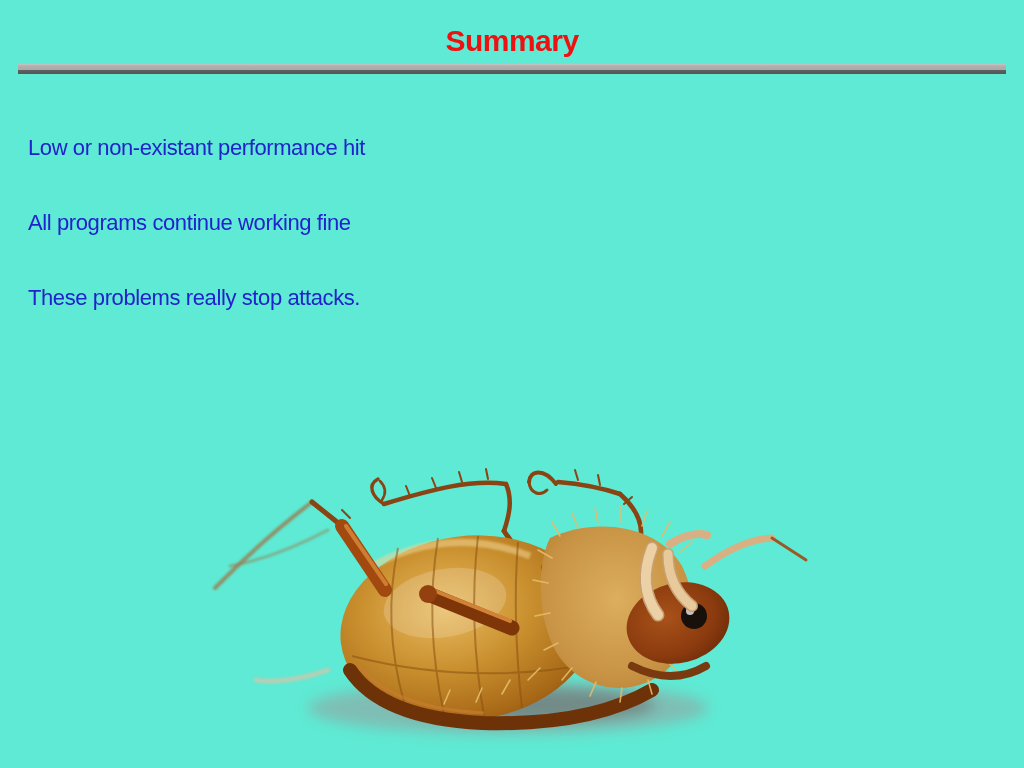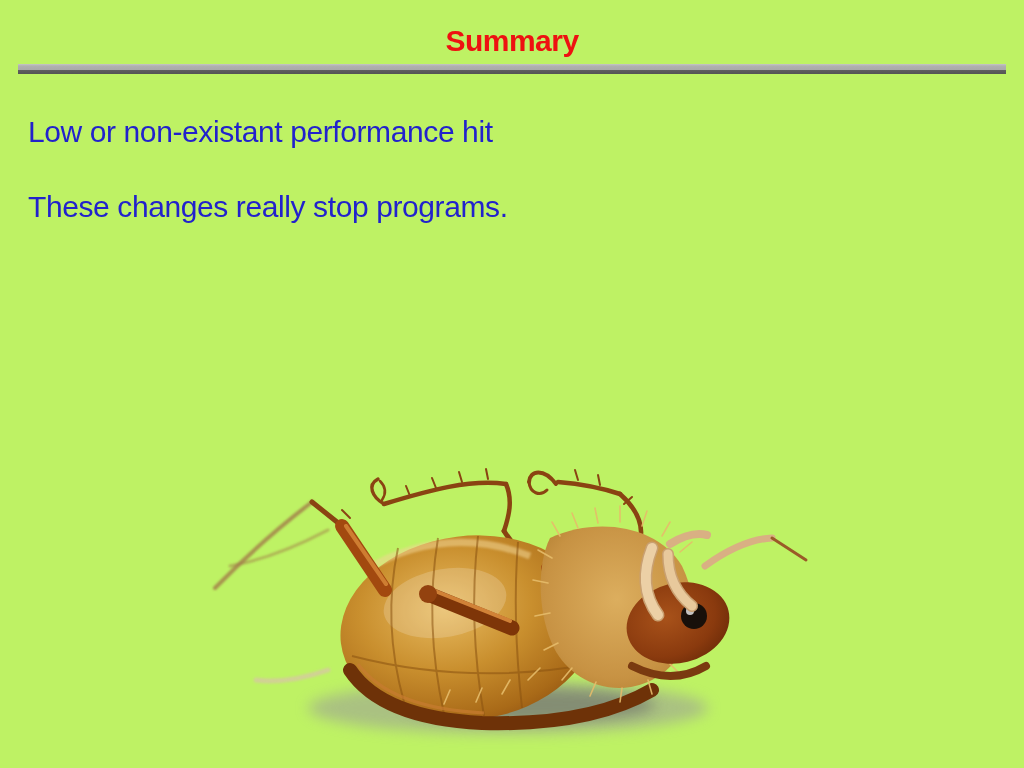--- a/index.html
+++ b/index.html
@@ -1,19 +1,19 @@
 <!DOCTYPE html>
 <html><head>
 <meta charset="utf-8">
 <style>
   html,body{margin:0;padding:0;background:#ffffff;}
   .slide{
     position:relative;
     width:1024px;height:768px;
-    background:#bef264;
+    background:#5eead4;
     overflow:hidden;
     font-family:"Liberation Sans","DejaVu Sans",sans-serif;
   }
   .title{
     position:absolute;left:0;top:23px;width:1024px;
     text-align:center;
     font-size:30px;font-weight:bold;line-height:36px;
     letter-spacing:-0.5px;
     margin:0;
   }
@@ -21,43 +21,44 @@
     position:absolute;left:18px;top:64px;
     width:988px;height:10px;
     background:linear-gradient(to bottom,
       #c6c6c6 0%, #b0b0b0 20%, #a9a9a9 60%,
       #5f5f5f 62%, #555555 100%);
   }
   .bullets{
     position:absolute;left:28px;top:114px;width:960px;
   }
   .bullets p{
-    margin:0 0 40px 0;
-    font-size:30px;line-height:35px;
+    margin:16px 0 40px 0;
+    font-size:22px;line-height:35px;
     letter-spacing:-0.4px;
     white-space:nowrap;
   }
   .beetle-wrap{
     position:absolute;left:200px;top:418px;
     width:620px;height:335px;margin:0;
   }
   .beetle-wrap svg{display:block;width:620px;height:335px;}
 </style>
 </head>
 <body>
 
 <div class="slide">
 
   <h1 class="title" style="color: rgb(238, 17, 17);">Summary</h1>
 
   <div class="rule"></div>
 
   <div class="bullets" style="color: rgb(34, 34, 204);">
     <p>Low or non-existant performance hit</p>
-    <p>These changes really stop programs.</p>
+    <p>All programs continue working fine</p>
+    <p>These problems really stop attacks.</p>
   </div>
 
   <figure class="beetle-wrap" role="img" aria-label="Dead brown beetle lying upside down on its back with legs in the air">
     <svg viewBox="0 0 620 335" xmlns="http://www.w3.org/2000/svg">
       <defs>
         <radialGradient id="bodyGrad" cx="42%" cy="38%" r="75%">
           <stop offset="0%" stop-color="#e8bb60"></stop>
           <stop offset="45%" stop-color="#c98f2e"></stop>
           <stop offset="80%" stop-color="#a96a18"></stop>
           <stop offset="100%" stop-color="#8a4d10"></stop>

